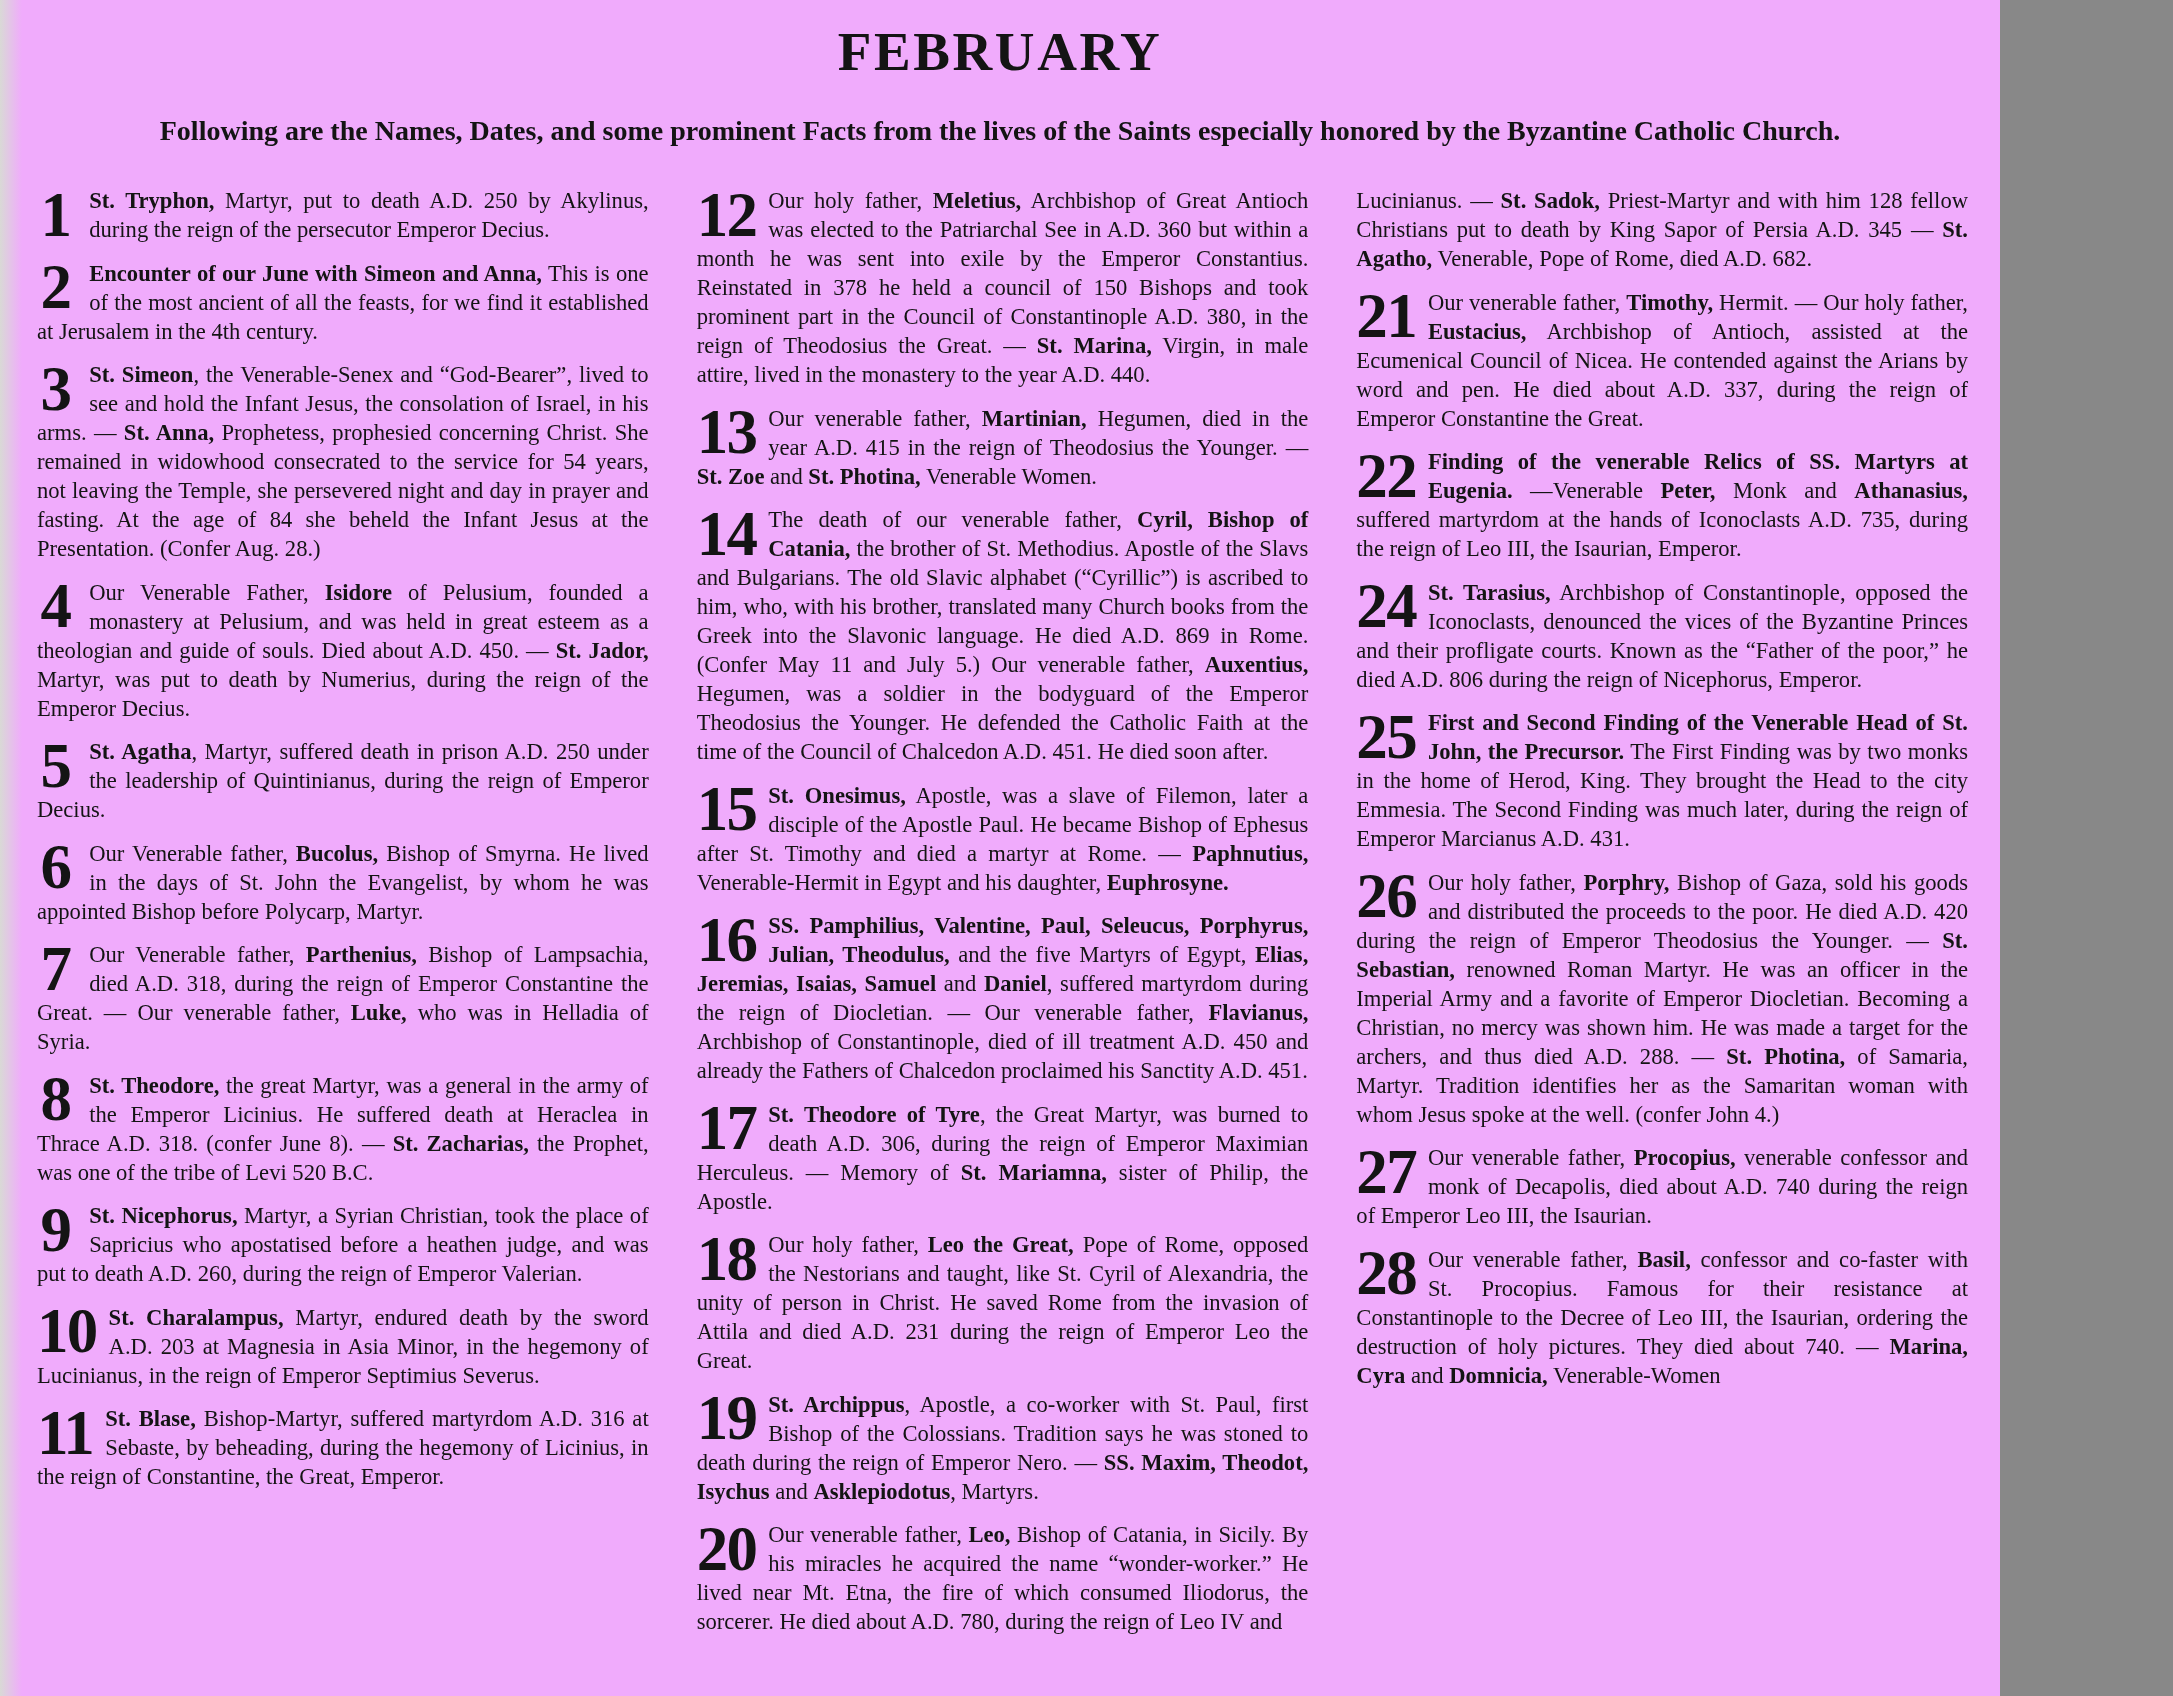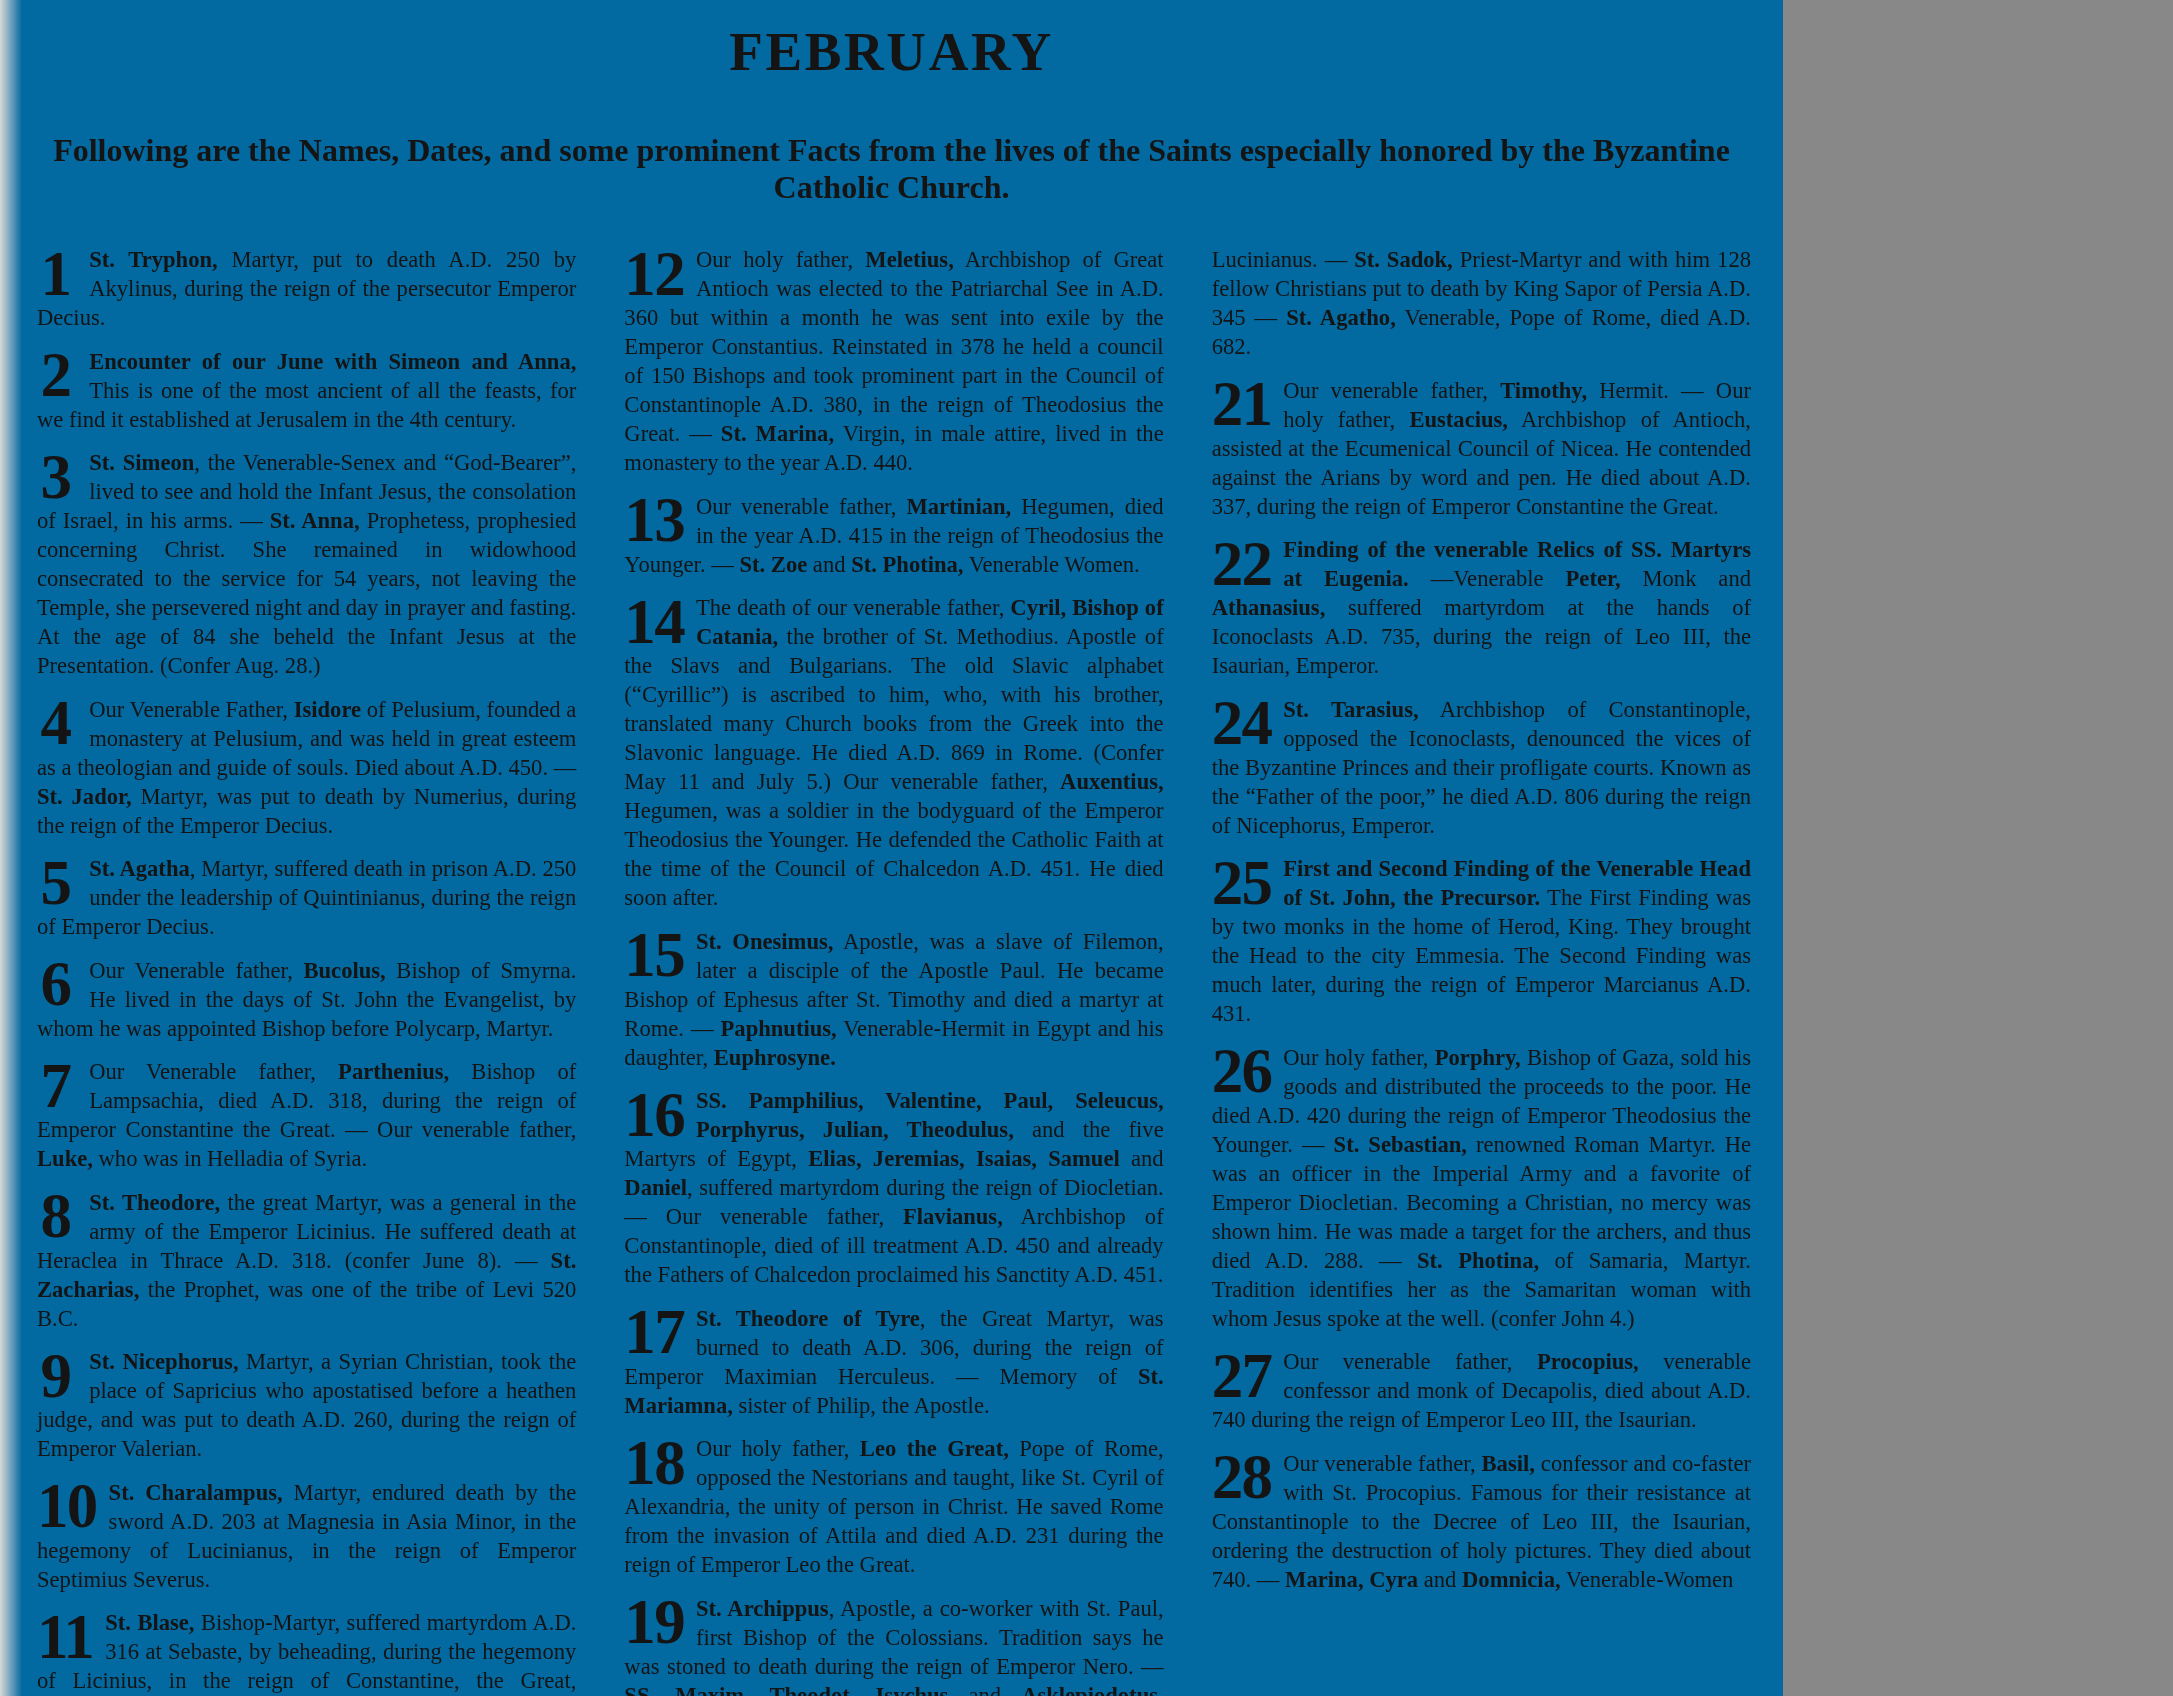--- a/index.html
+++ b/index.html
@@ -1,39 +1,39 @@
 <!DOCTYPE html>
 <html style="font-size:13.6px"><head>
 <meta charset="utf-8">
 <style>
   html, body { margin: 0; padding: 0; background: #888; }
   .page {
-    width: 1783px; height: 1697px;
-    background: #0369a1;
+    width: 2000px; height: 1697px;
+    background: #f0abfc;
     position: relative;
     overflow: hidden;
     font-family: "Liberation Serif", "DejaVu Serif", serif;
     color: #141414;
   }
   .scan-edge {
     position: absolute; left: 0; top: 0; bottom: 0; width: 22px;
     background: linear-gradient(to right, #d9d9d6, rgba(255,255,255,0));
     pointer-events: none;
   }
   .page-title {
     text-align: center;
     padding-top: 20.4px;
     font-size: 55px;
     font-weight: bold;
     letter-spacing: 2.6px;
   }
   .page-subtitle {
     text-align: center;
-    margin-top: 49px;
-    font-size: 32px;
+    margin-top: 32px;
+    font-size: 28px;
     font-weight: bold;
   }
   .columns {
     display: grid;
     grid-template-columns: repeat(3, 1fr);
     column-gap: 48px;
     margin: 39px 32px 0 37px;
   }
   .col { min-width: 0; }
   .entry {

